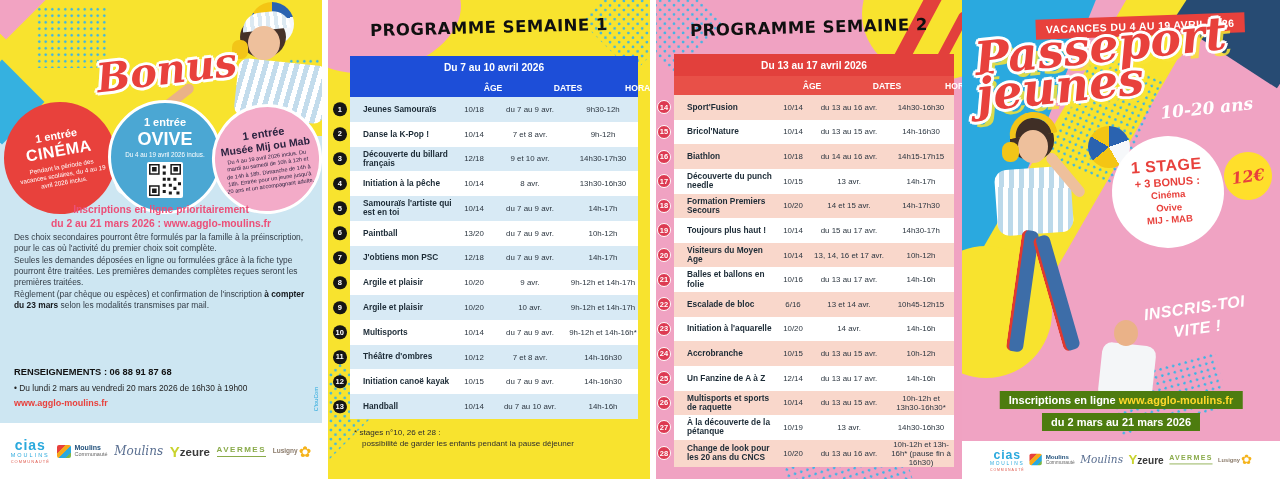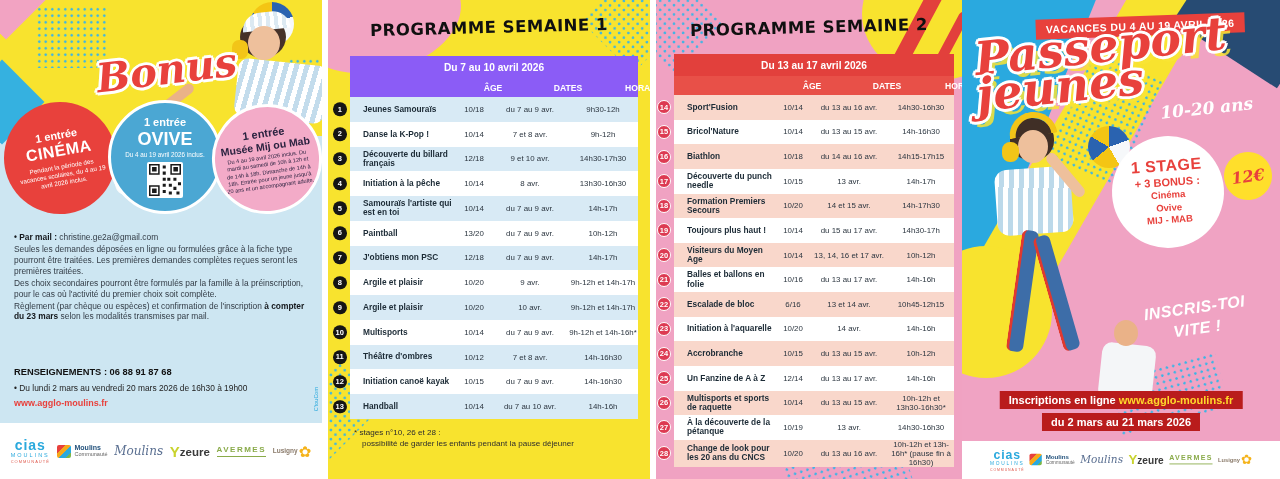--- a/index.html
+++ b/index.html
@@ -68,21 +68,21 @@
 .lg-lus .l1{font-size:6.5px;color:#8a7a6a;font-weight:bold;}
 .lg-lus::after{content:"✿";color:#f5b31a;font-size:15px;margin-left:1px;}
 
 .prog-title{position:absolute;top:18px;left:0;right:0;text-align:center;font-size:16.5px;font-weight:800;color:#101010;letter-spacing:.5px;transform:rotate(-1.5deg);font-family:"DejaVu Sans",sans-serif;}
 .table{position:absolute;}
 .p2 .table{top:56px;left:22px;width:288px;}
 .p3 .table{top:54px;left:18px;width:280px;}
 .thead1{height:22px;display:flex;align-items:center;justify-content:center;color:#fff;font-weight:bold;font-size:10.2px;}
 .thead2{height:19px;display:grid;align-items:center;gap:19px;}
 .thead2 span{text-align:center;font-size:8.6px;font-weight:bold;color:#fff;}
-.p2 .thead1,.p2 .thead2{background:#8b5cf6;}
+.p2 .thead1,.p2 .thead2{background:#1d4ed8;}
 .p3 .thead1{background:#e2403c;}
 .p3 .thead2{background:#e85048;}
 .p2 .thead2,.p2 .trow{grid-template-columns:106px 36px 76px 1fr;}
 .p3 .thead2,.p3 .trow{grid-template-columns:102px 34px 78px 1fr;}
 .rows{display:flex;flex-direction:column;}
 .p2 .rows{height:322px;}
 .p3 .rows{height:372px;}
 .trow{flex:1;display:grid;align-items:center;position:relative;background:#fff;}
 .p2 .trow:nth-child(odd){background:#d8eaf5;}
 .p3 .trow:nth-child(odd){background:#f9d7cb;}
@@ -122,21 +122,21 @@
 .cover-title span{display:block;font-size:46px;
  text-shadow:-2px -2px 0 #fff,2px -2px 0 #fff,-2px 2px 0 #fff,2px 2px 0 #fff,0 -3px 0 #fff,0 3px 0 #fff,3px 0 0 #fff,-3px 0 0 #fff,5px 6px 0 rgba(249,228,52,.85);}
 .cover-title .t2{margin-left:-2px;margin-top:-4px;}
 .age-badge{position:absolute;top:98px;left:198px;color:#fff;font-family:"DejaVu Serif",serif;font-style:italic;font-weight:bold;font-size:17px;transform:rotate(-6deg);z-index:5;}
 .offer-circle{position:absolute;left:150px;top:136px;width:112px;height:112px;background:#fff;border-radius:50%;display:flex;flex-direction:column;align-items:center;justify-content:center;text-align:center;color:#e8413c;transform:rotate(-4deg);z-index:4;}
 .oc1{font-size:16px;font-weight:800;letter-spacing:.5px;}
 .oc2{font-size:11px;font-weight:800;margin:1px 0;}
 .oc-items{font-size:9.5px;font-weight:bold;line-height:1.3;}
 .price-circle{position:absolute;left:262px;top:152px;width:48px;height:48px;background:#ffdf2b;border-radius:50%;display:flex;align-items:center;justify-content:center;color:#e8413c;font-weight:800;font-style:italic;font-size:16px;font-family:"DejaVu Serif",serif;transform:rotate(-8deg);z-index:5;}
 .cta{position:absolute;left:158px;top:298px;width:152px;text-align:center;color:#fff;font-weight:800;font-style:italic;font-size:16px;letter-spacing:.5px;transform:rotate(-8deg);line-height:1.3;z-index:4;}
-.band{position:absolute;left:50%;transform:translateX(-50%);background:#b91c1c;color:#fff;font-weight:bold;white-space:nowrap;padding:3px 9px;z-index:6;font-size:11px;}
+.band{position:absolute;left:50%;transform:translateX(-50%);background:#4d7c0f;color:#fff;font-weight:bold;white-space:nowrap;padding:3px 9px;z-index:6;font-size:11px;}
 .band1{top:391px;}
 .band1 .url{color:#ffd92b;}
 .band2{top:413px;}
 .p4 .bottom-strip{height:38px;}
 .p4 .logos{transform:scale(.88);transform-origin:center;}
 </style>
 </head>
 <body>
 
 <div class="sheet">
@@ -176,25 +176,28 @@
           <path fill="#1a1a1a" d="M2 2h3v3H2zM16 2h3v3h-3zM2 16h3v3H2z"></path>
         </svg>
       </span>
     </div>
     <div class="circle c-musee">
       <span class="c-entry">1 entrée</span>
       <span class="c-name">Musée Mij ou Mab</span>
       <span class="c-details">Du 4 au 19 avril 2026 inclus. Du mardi au samedi de 10h à 12h et de 14h à 18h. Dimanche de 14h à 18h. Entrée pour un jeune jusqu'à 20 ans et un accompagnant adulte.</span>
     </div>
 
+    <div class="priority">
+      <div>Inscriptions en ligne prioritairement</div>
+      <div>du 2 au 21 mars 2026 : www.agglo-moulins.fr</div>
+    </div>
 
     <div class="info-block">
-      <p><b>• Par mail :</b> <span>christine.ge2a@gmail.com</span></p>
+      <p>Des choix secondaires pourront être formulés par la famille à la préinscription, pour le cas où l'activité du premier choix soit complète.</p>
       <p>Seules les demandes déposées en ligne ou formulées grâce à la fiche type pourront être traitées. Les premières demandes complètes reçues seront les premières traitées.</p>
-      <p>Des choix secondaires pourront être formulés par la famille à la préinscription, pour le cas où l'activité du premier choix soit complète.</p>
       <p><span>Règlement (par chèque ou espèces) et confirmation de l'inscription </span><b>à compter du 23 mars</b><span> selon les modalités transmises par mail.</span></p>
     </div>
 
     <div class="rens">
       <div class="rens-title">RENSEIGNEMENTS : 06 88 91 87 68</div>
       <div>• Du lundi 2 mars au vendredi 20 mars 2026 de 16h30 à 19h00</div>
       <div class="site">www.agglo-moulins.fr</div>
     </div>
 
     <div class="credit">C'touCom</div>

